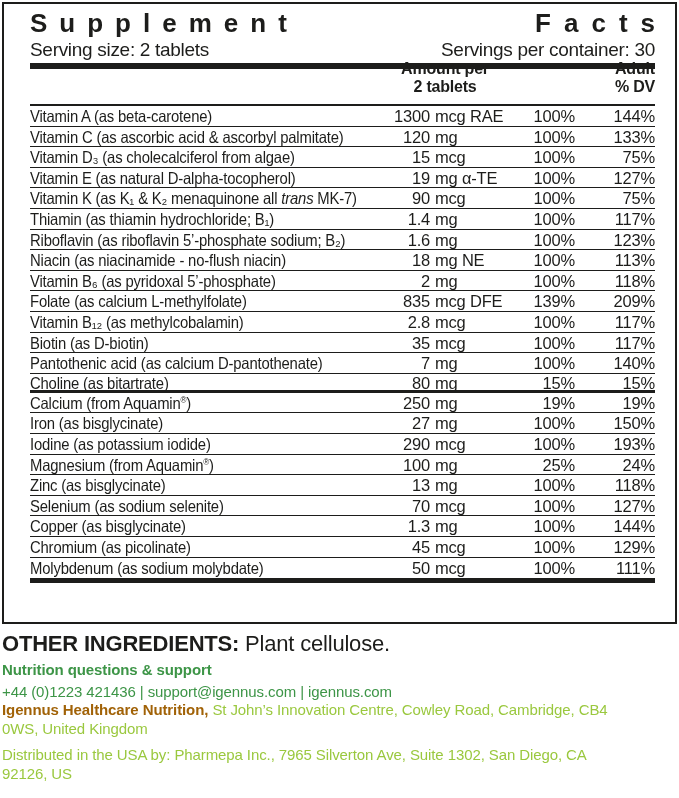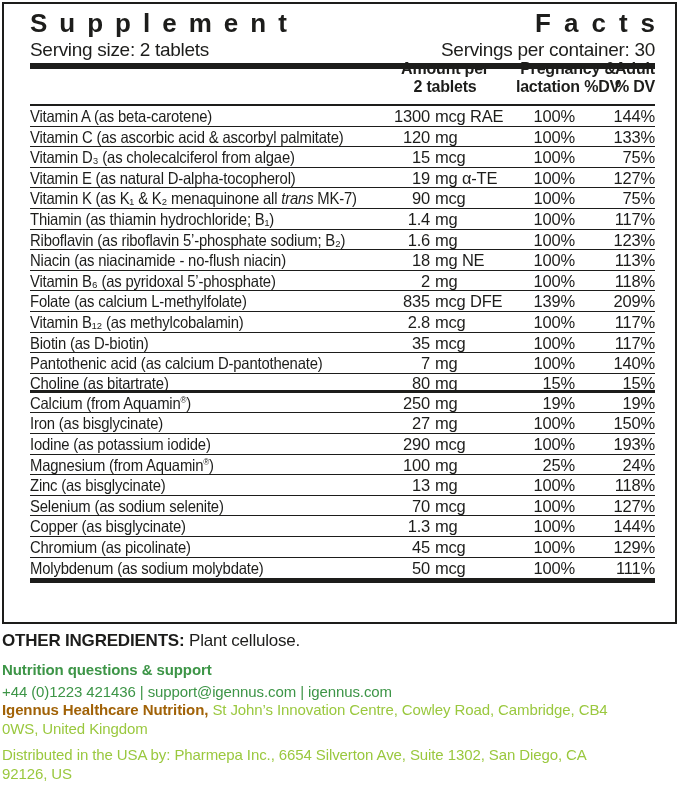--- a/index.html
+++ b/index.html
@@ -59,21 +59,21 @@
   .amt-unit { position:absolute; left:405px; }
   .c-preg   { position:absolute; right:80px; }
   .c-adult  { position:absolute; right:0; }
   sup { font-size:9px; vertical-align:super; line-height:0; }
   em  { font-style:italic; }
 
   
   .other-row {
     position:absolute; left:2px; right:2px; top:631px;
     display:flex; 
-    font-size:17px; letter-spacing:-0.2px;gap:26px;
+    font-size:22px; letter-spacing:-0.2px;gap:26px;
   }
   .other-row b { font-weight:800; }
 
   
   .footer { position:absolute; left:2px; top:661px; right:2px; font-size:15px; line-height:18.5px; letter-spacing:-0.1px; }
   .f-head    { font-weight:bold; margin-bottom:3px; }
   .f-contact { }
   .f-company { max-width:608px; margin-bottom:8px; }
   .f-company b { font-weight:bold; }
   .f-dist    { max-width:622px; }
@@ -93,24 +93,20 @@
       <span>Serving size: 2 tablets</span>
       <span>Servings per container: 30</span>
     </div>
 
     <div class="bar top-bar"></div>
 
     <div class="col-headers">
       <span class="hdr h-amount">
         <span>Amount per</span><br>
         <span>2 tablets</span>
-      </span>
-      <span class="hdr h-preg">
-        <span>Pregnancy &amp;</span><br>
-        <span>lactation %DV</span>
       </span>
       <span class="hdr h-adult">
         <span>Adult</span><br>
         <span>% DV</span>
       </span>
     </div>
 
     <div class="rows">
         <div class="row"><span class="c-name">Vitamin A (as beta-carotene)</span><span class="amt-num">1300</span><span class="amt-unit">mcg RAE</span><span class="c-preg">100%</span><span class="c-adult">144%</span></div>
         <div class="row"><span class="c-name">Vitamin C (as ascorbic acid &amp; ascorbyl palmitate)</span><span class="amt-num">120</span><span class="amt-unit">mg</span><span class="c-preg">100%</span><span class="c-adult">133%</span></div>
@@ -147,16 +143,16 @@
     </span>
   </div>
 
   <div class="footer">
     <div class="f-head" style="color: rgb(61, 149, 71);">Nutrition questions &amp; support</div>
     <div class="f-contact" style="color: rgb(61, 149, 71);">+44 (0)1223 421436 | support@igennus.com | igennus.com</div>
     <p class="f-company" style="color: rgb(154, 200, 62);">
       <b style="color: #a16207;">Igennus Healthcare Nutrition,</b>
       <span>St John’s Innovation Centre, Cowley Road, Cambridge, CB4 0WS, United Kingdom</span>
     </p>
-    <p class="f-dist" style="color: rgb(154, 200, 62);">Distributed in the USA by: Pharmepa Inc., 6654 Silverton Ave, Suite 1302, San Diego, CA 92126, US</p>
+    <p class="f-dist" style="color: rgb(154, 200, 62);">Distributed in the USA by: Pharmepa Inc., 7965 Silverton Ave, Suite 1302, San Diego, CA 92126, US</p>
   </div>
 
 </div>
 
 </body></html>

